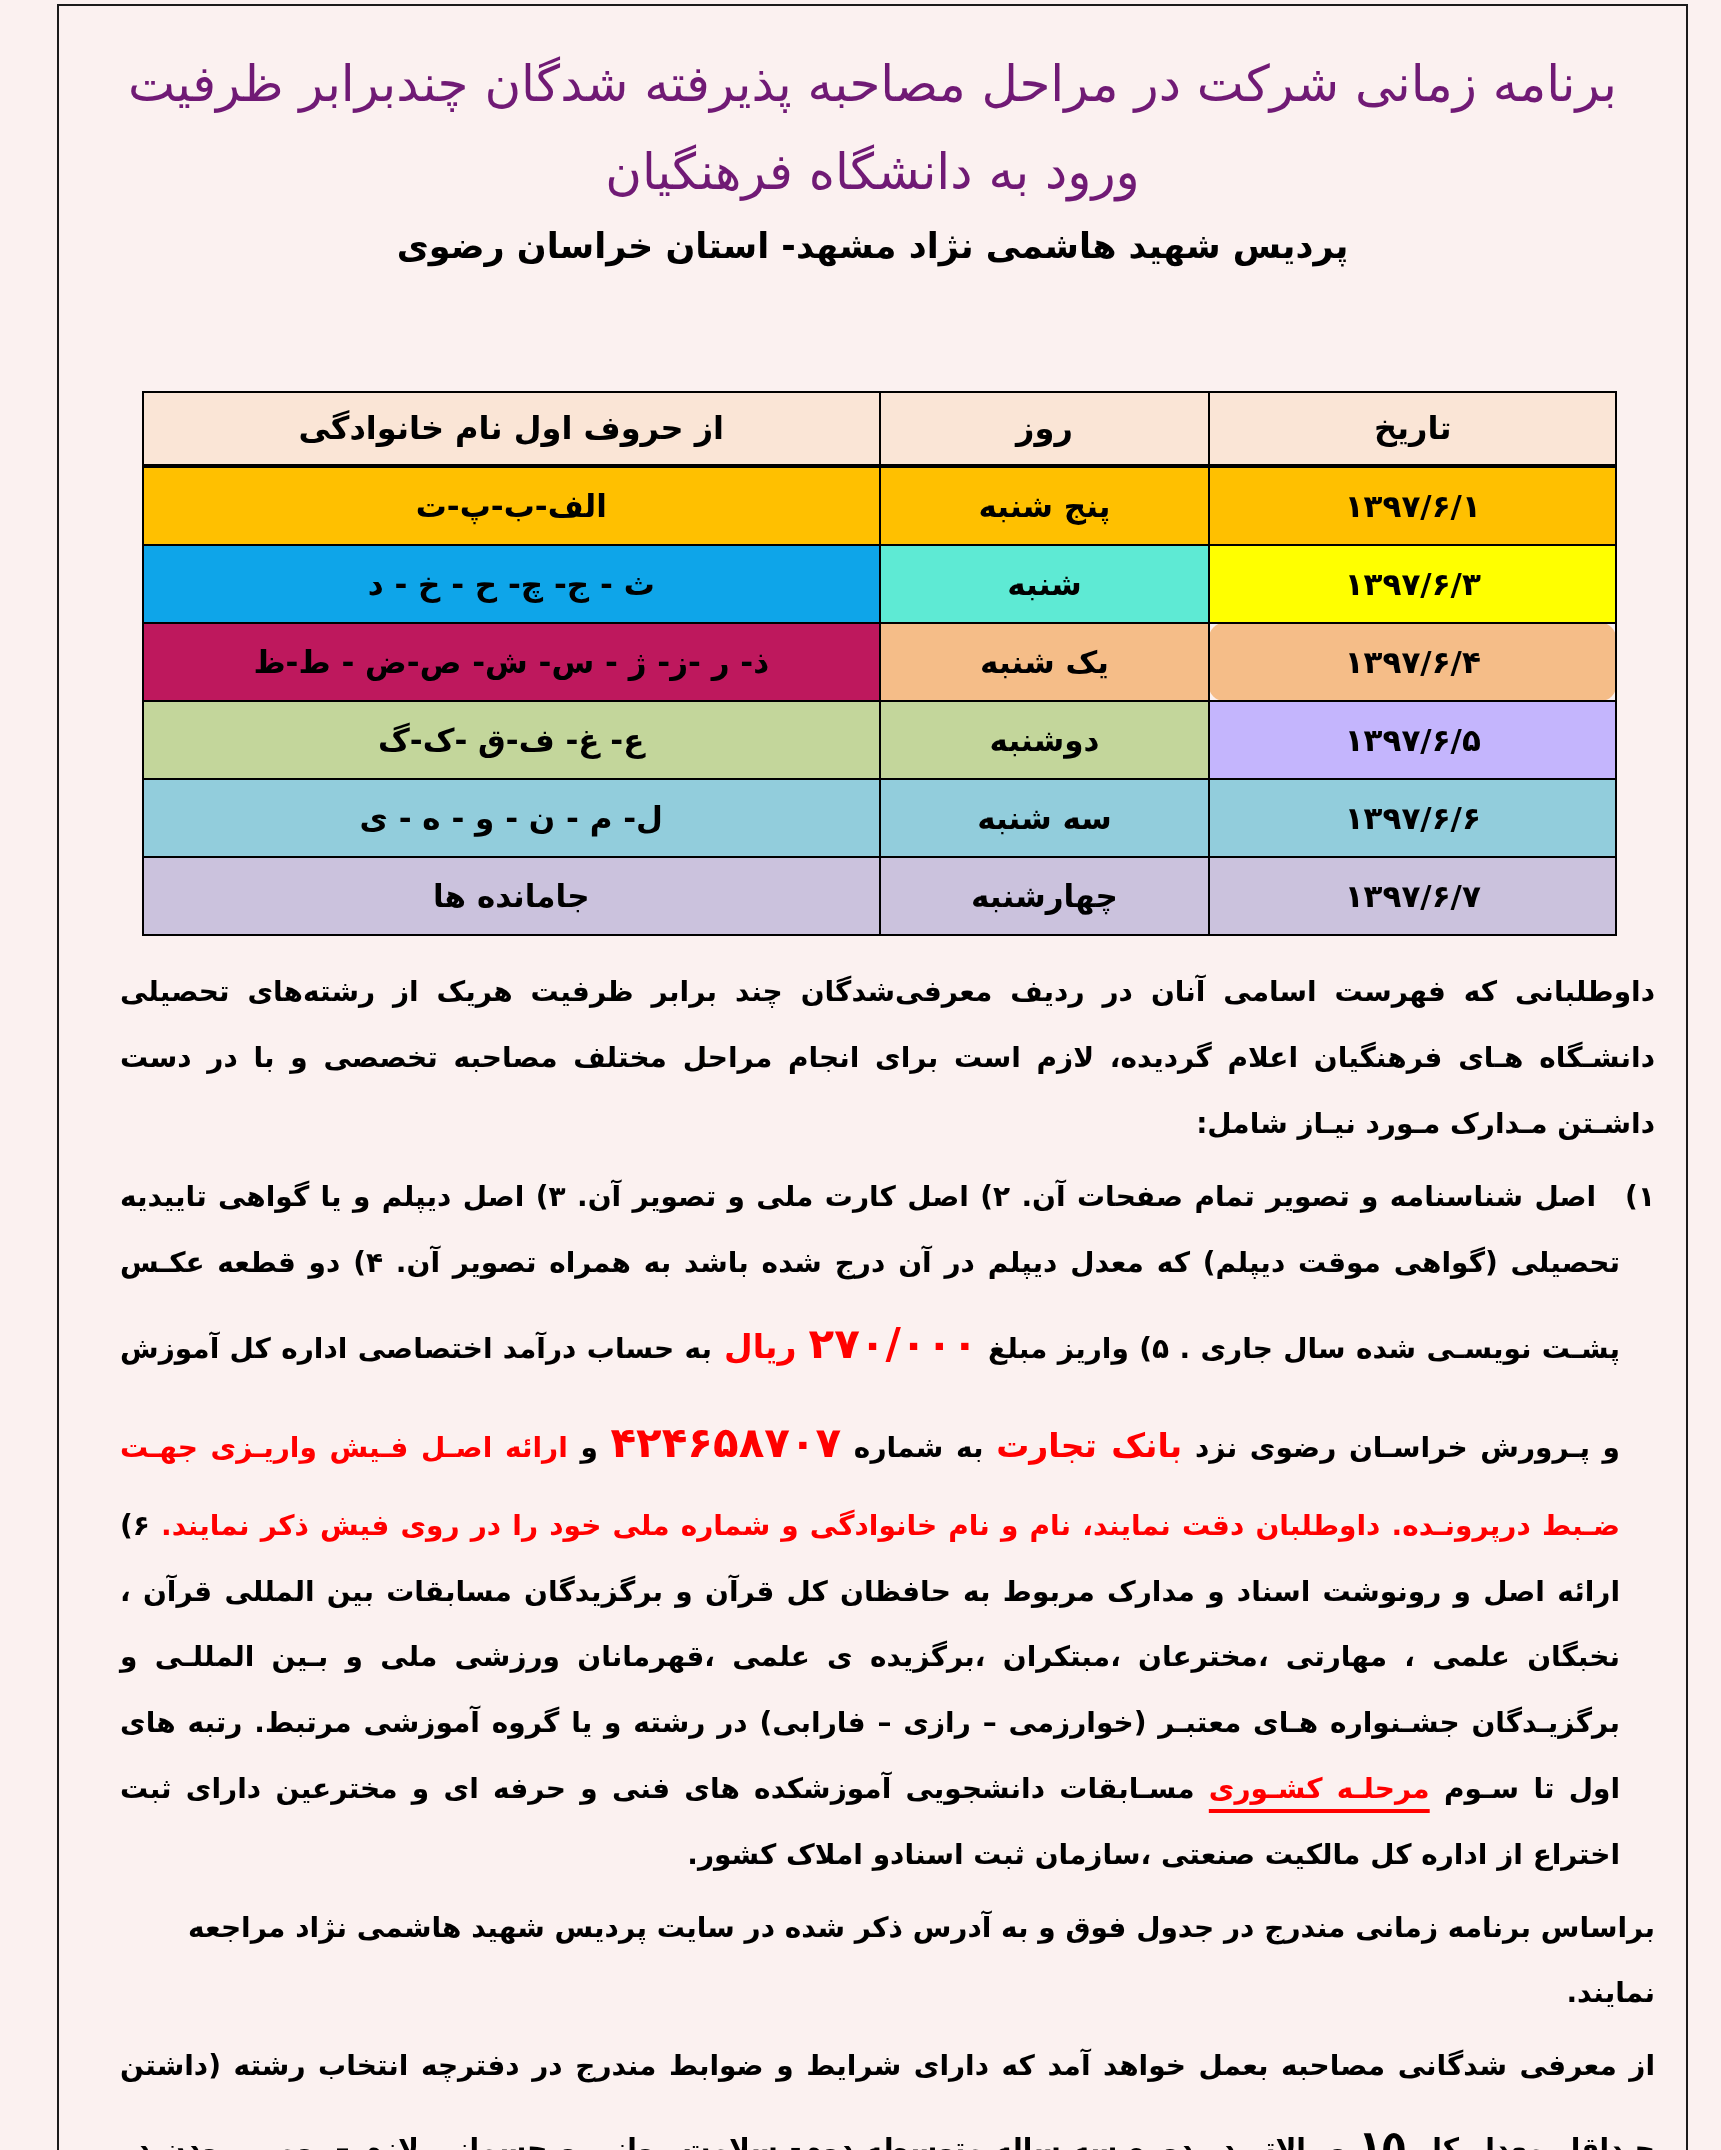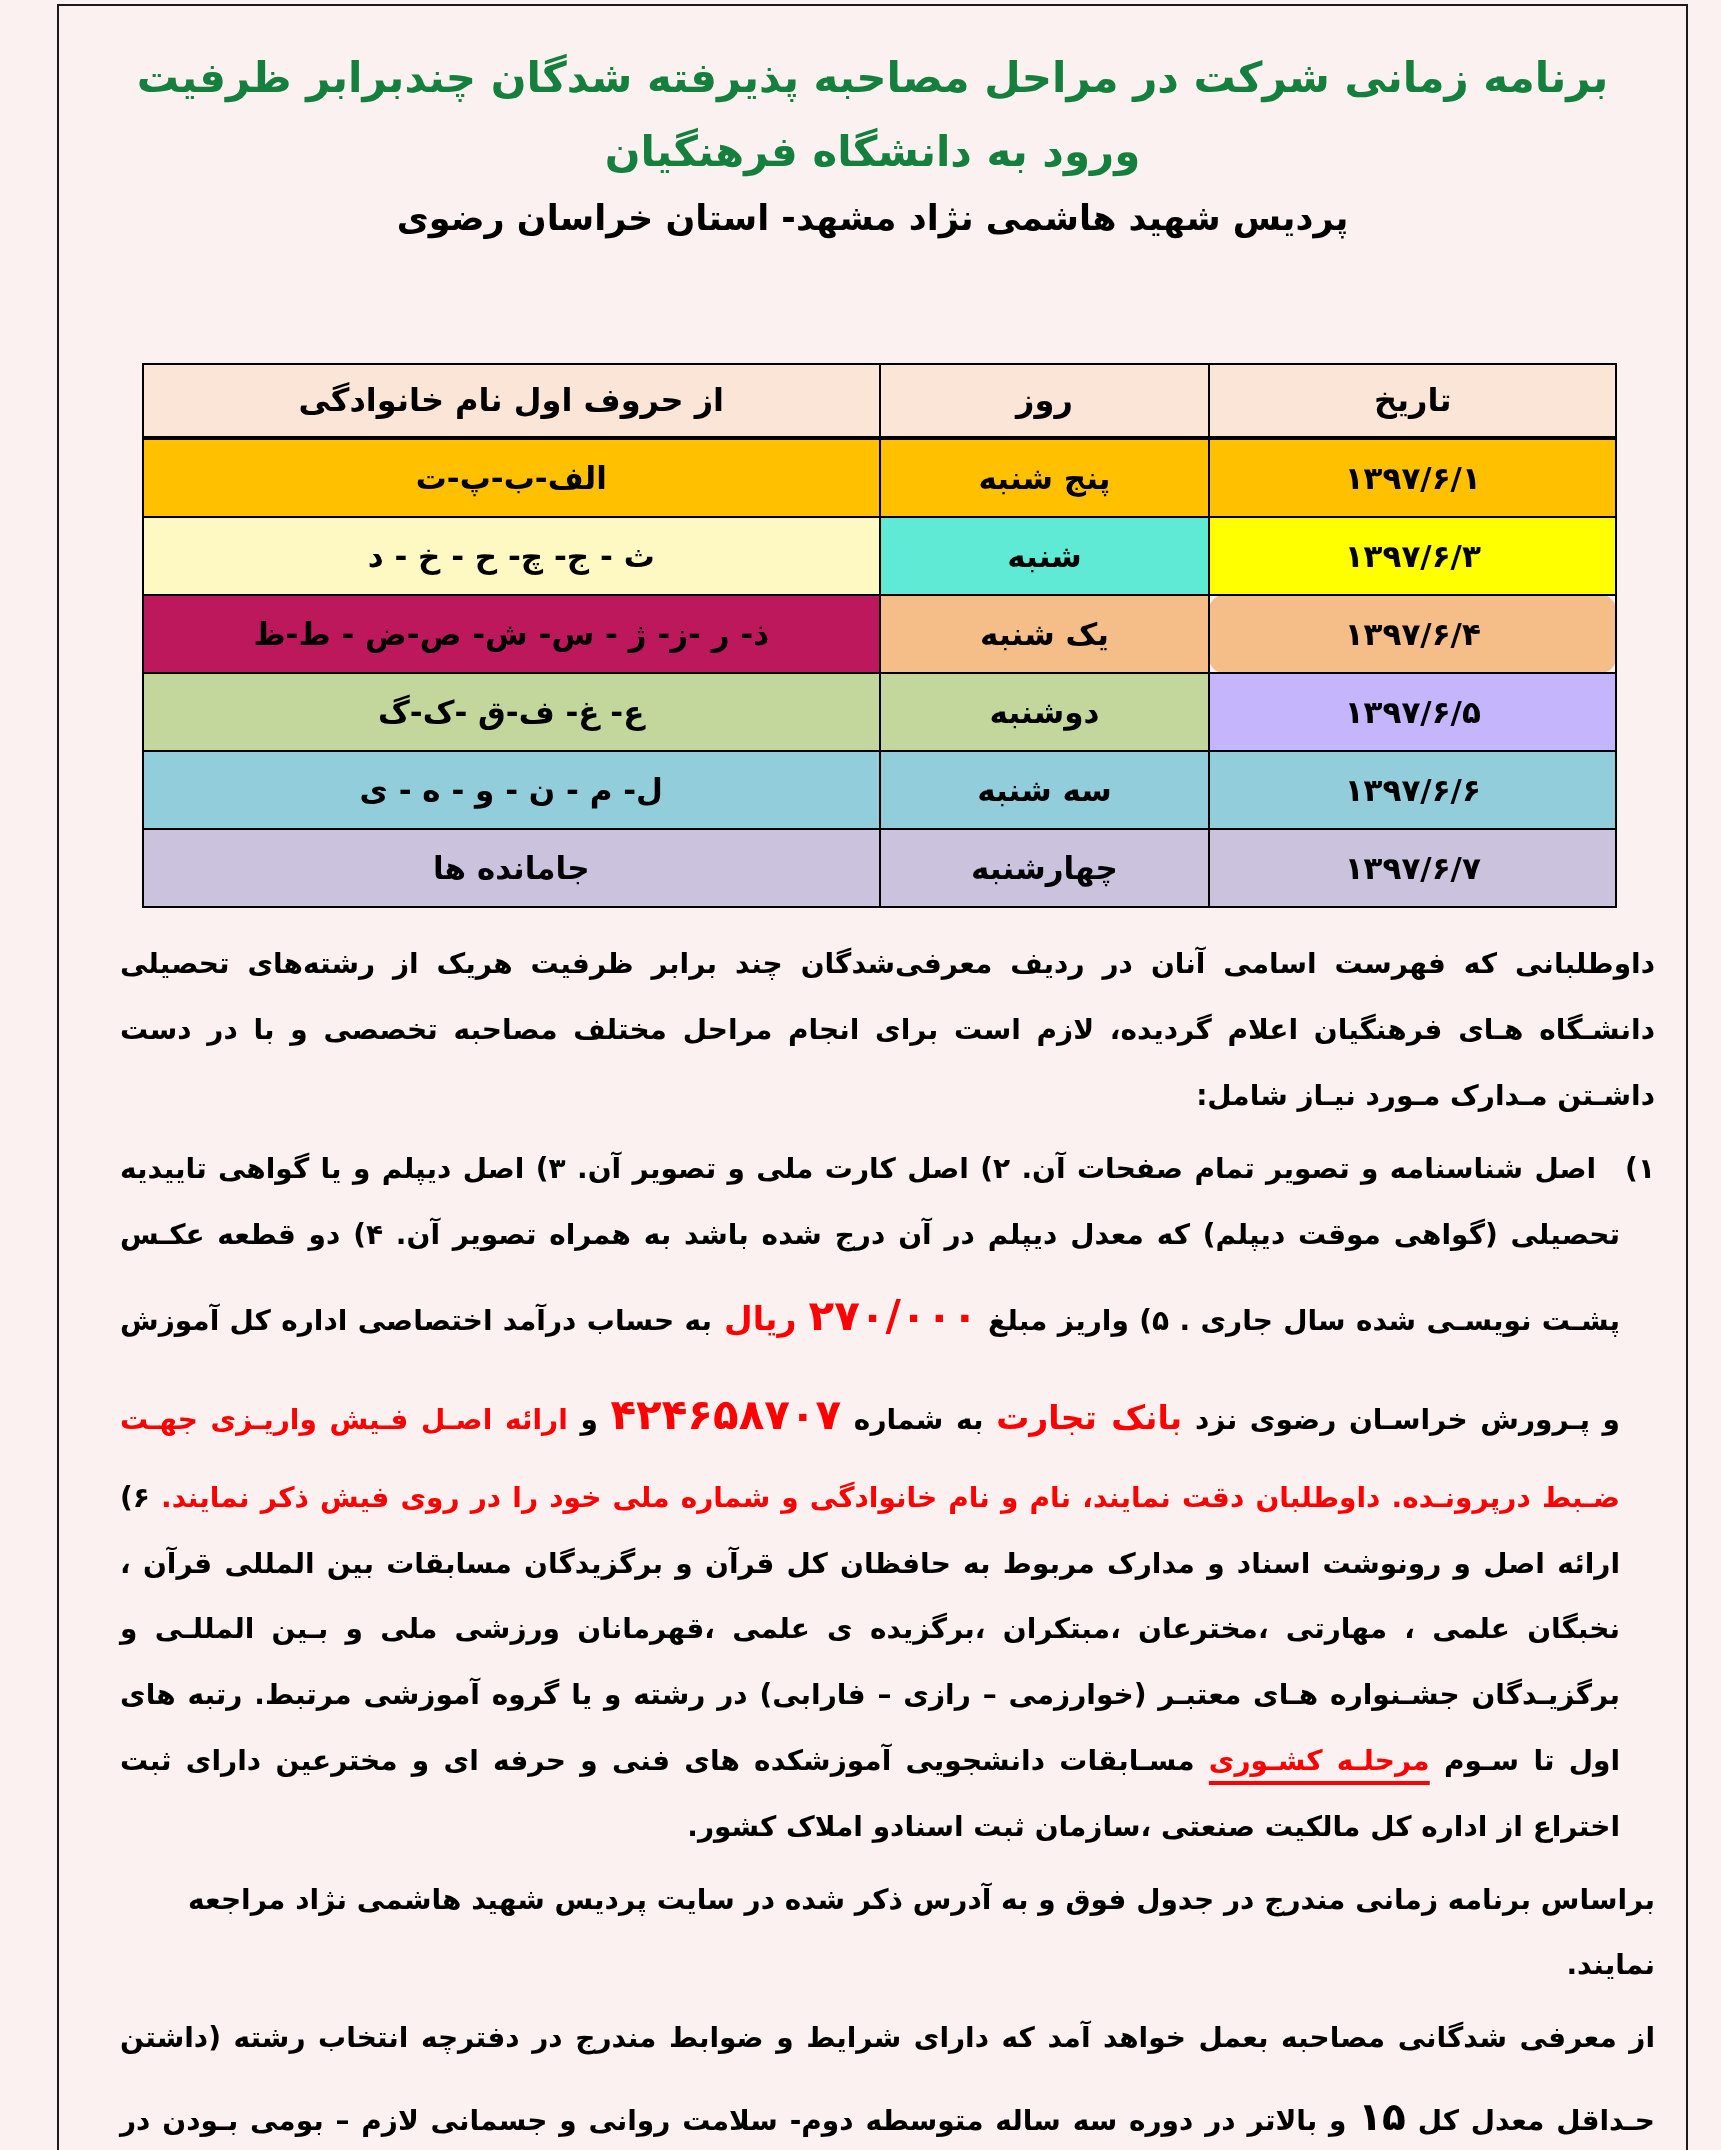--- a/index.html
+++ b/index.html
@@ -19,23 +19,23 @@
     height: 2291px; 
     border: 2.8px solid #1b1b1b;
     box-sizing: border-box;
     direction: rtl;
   }
   .title-block {
     margin-top: 35px;
     text-align: center;
   }
   .title-line {
-    font-size: 42px;
-    font-weight: bold;
-    color: #15803d;
+    font-size: 50px;
+    font-weight: normal;
+    color: #701a75;
     line-height: 1.75;
     margin: 0 35px;
   }
   .subtitle {
     font-size: 35px;
     font-weight: bold;
     color: #000;
     margin-top: 9.7px;
     text-align: center;
   }
@@ -119,21 +119,21 @@
     </thead>
     <tbody>
       <tr>
         <td style="background-color: rgb(255, 192, 0);">۱۳۹۷/۶/۱</td>
         <td style="background-color: rgb(255, 192, 0);">پنج شنبه</td>
         <td style="background-color: rgb(255, 192, 0);">الف-ب-پ-ت</td>
       </tr>
       <tr>
         <td style="background-color: rgb(255, 255, 0);">۱۳۹۷/۶/۳</td>
         <td style="background-color: #5eead4;">شنبه</td>
-        <td style="background-color: #fef9c3;">ث - ج- چ- ح - خ - د</td>
+        <td style="background-color: #0ea5e9;">ث - ج- چ- ح - خ - د</td>
       </tr>
       <tr>
         <td style="background-color: rgb(245, 189, 136); border-radius: 15px;">۱۳۹۷/۶/۴</td>
         <td style="background-color: rgb(245, 189, 136);">یک شنبه</td>
         <td style="background-color: #be185d;">ذ- ر -ز- ژ - س- ش- ص-ض - ط-ظ</td>
       </tr>
       <tr>
         <td style="background-color: #c4b5fd;">۱۳۹۷/۶/۵</td>
         <td style="background-color: rgb(195, 214, 155);">دوشنبه</td>
         <td style="background-color: rgb(195, 214, 155);">ع- غ- ف-ق -ک-گ</td>

